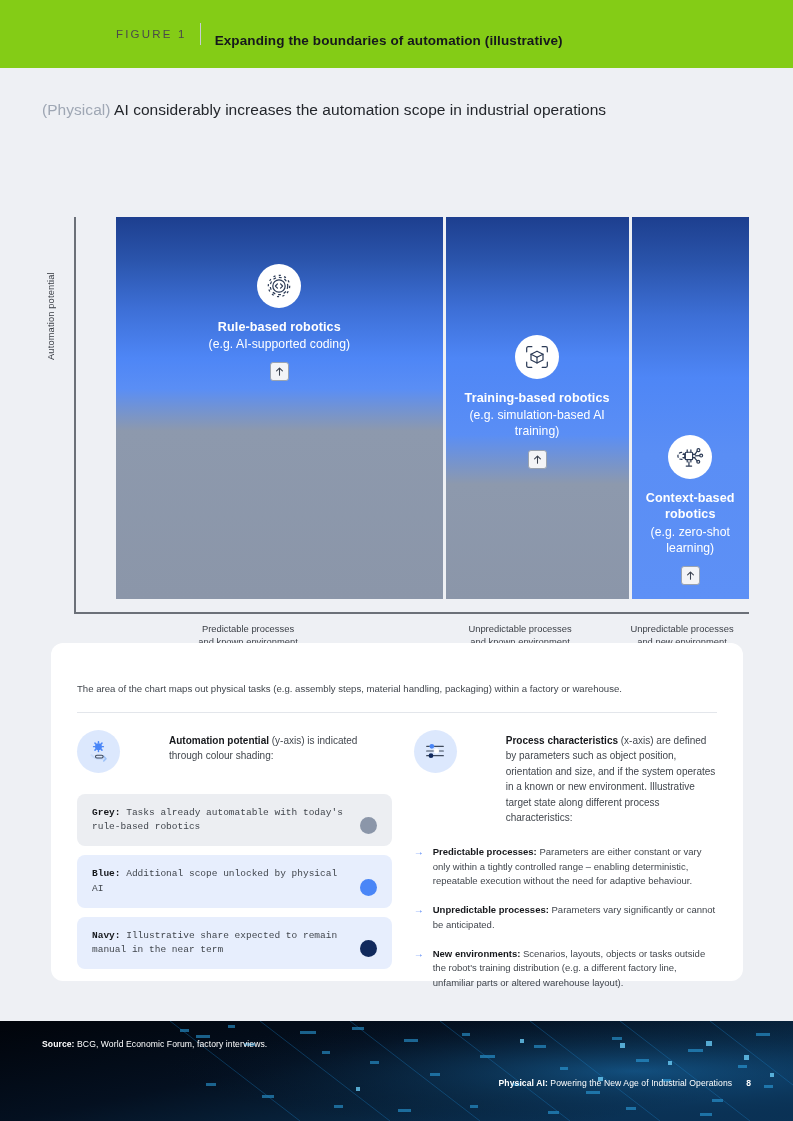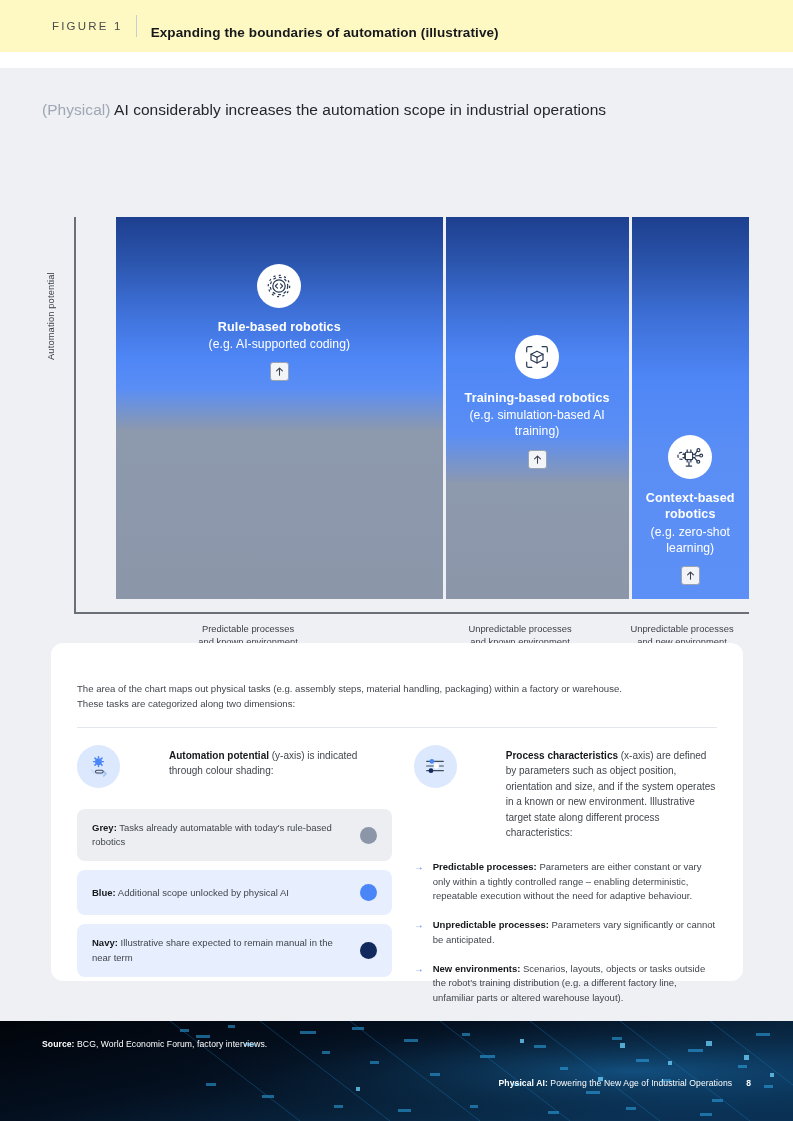--- a/index.html
+++ b/index.html
@@ -7,25 +7,25 @@
   body {
     font-family:"Liberation Sans", sans-serif;
     background:#ffffff;
     color:#2b2b2b;
     position:relative;
     overflow:hidden;
   }
 
   
   .fig-header{
-    height:52px;
-    background:#fef9c3;
+    height:68px;
+    background:#84cc16;
     display:flex;
     align-items:center;
-    padding-left:52px;
+    padding-left:116px;
   }
   .fig-label{
     font-size:11.5px;
     letter-spacing:2.2px;
     color:#4a4a4a;
     font-weight:400;
   }
   .fig-divider{
     width:1px; height:22px; background:#c8ccd4;
     margin:0 14px 0 13px;
@@ -234,24 +234,25 @@
   }
   .def-text{
     font-size:10px; line-height:1.55; color:#41464d;
     padding-top:3px;
     margin-left:36px;
   }
   .def-text b{ color:#16181c; font-weight:700; }
 
   .legend-list{ margin-top:21px; display:flex; flex-direction:column; gap:9px; }
   .legend-item{
-    display:flex; align-items:center; justify-content:space-between;
+    display:flex; align-items:flex-end; justify-content:space-between;
     border-radius:8px;
     padding:12px 15px;
     min-height:45px;
+    font-family:Liberation Mono, monospace;
   }
   .legend-item .lt{
     font-size:9.5px; line-height:1.5; color:#41464d;
   }
   .legend-item .lt b{ color:#16181c; font-weight:700; }
   .dot{ width:17px; height:17px; border-radius:50%; flex:0 0 17px; margin-left:12px;}
 
   .bullets{ margin-top:19px; display:flex; flex-direction:column; gap:14px; }
   .bullet{ display:flex; gap:8px; align-items:flex-start; }
   .bullet .arr{
@@ -403,21 +404,20 @@
     </div>
 
     <div class="x-axis-title">Process characteristics</div>
   </div>
 
   <div class="info-card">
 
 
     <div class="info-intro">
       <div>The area of the chart maps out physical tasks (e.g. assembly steps, material handling, packaging) within a factory or warehouse.</div>
-      <div>These tasks are categorized along two dimensions:</div>
     </div>
 
     <div class="hr"></div>
 
     <div class="cols">
 
       <div class="col-left">
         <div class="def-row">
           <div class="round-icon">
             <svg width="28" height="28" viewBox="0 0 32 32" fill="none">

